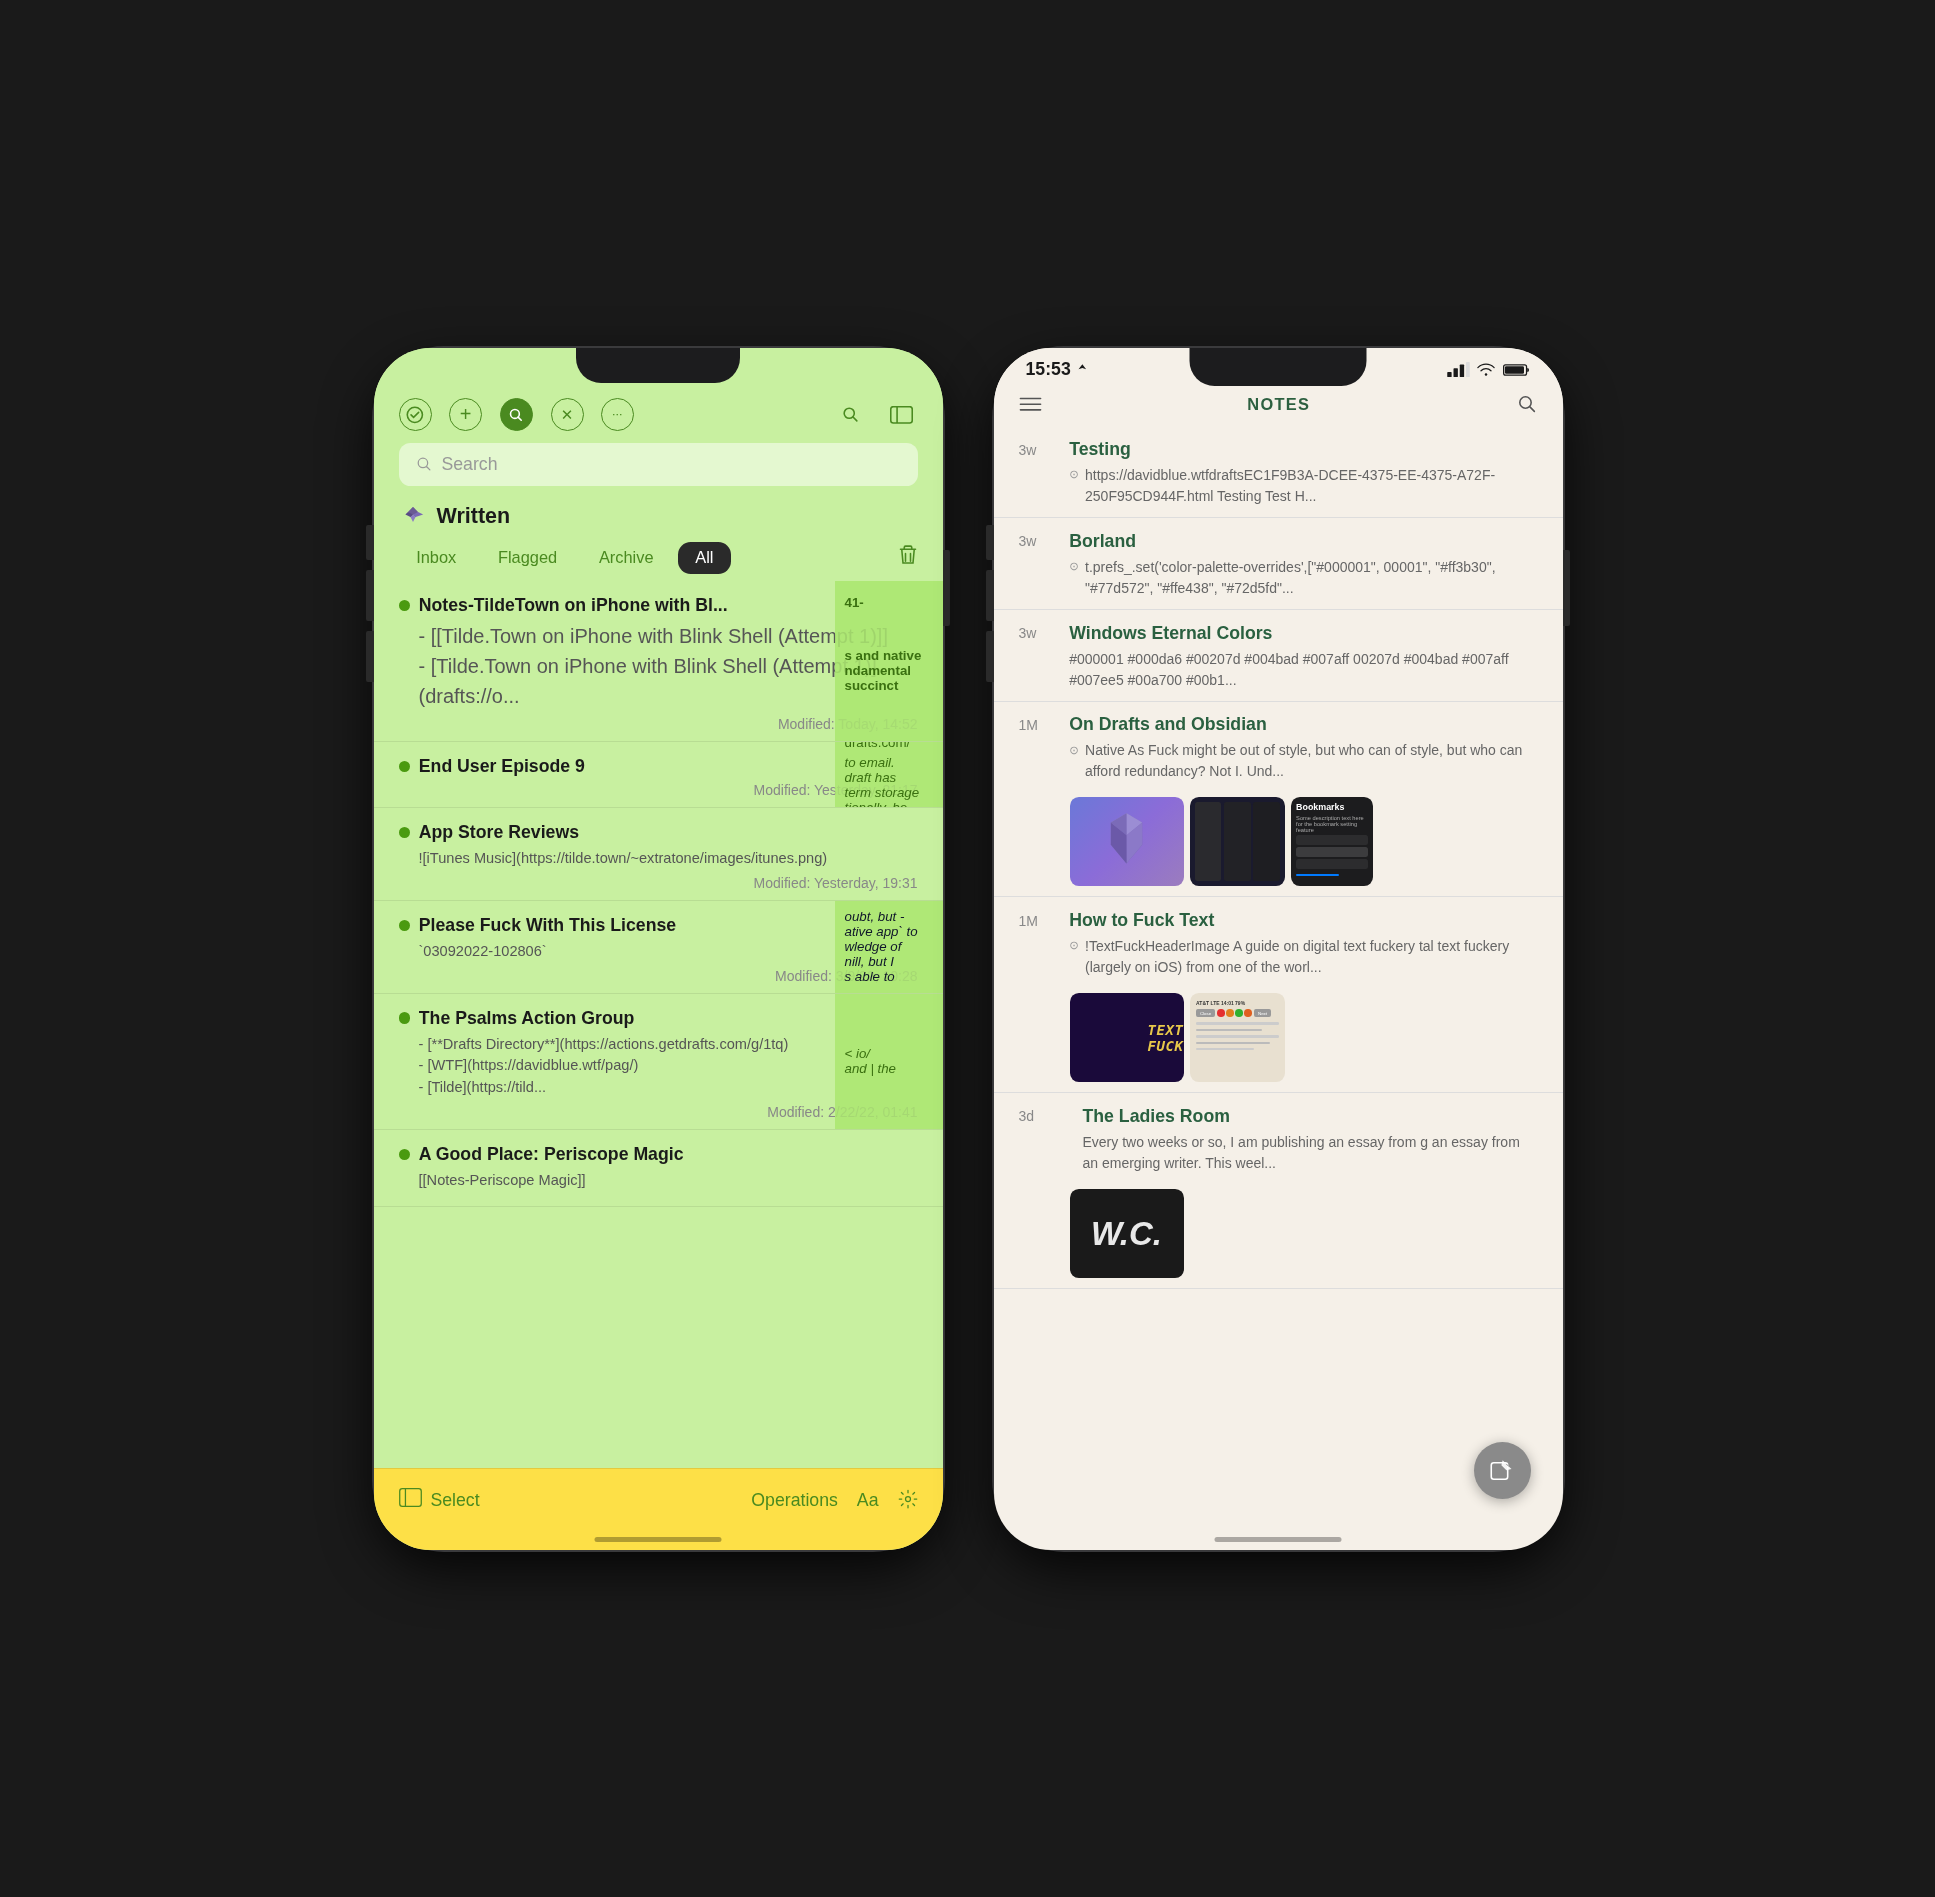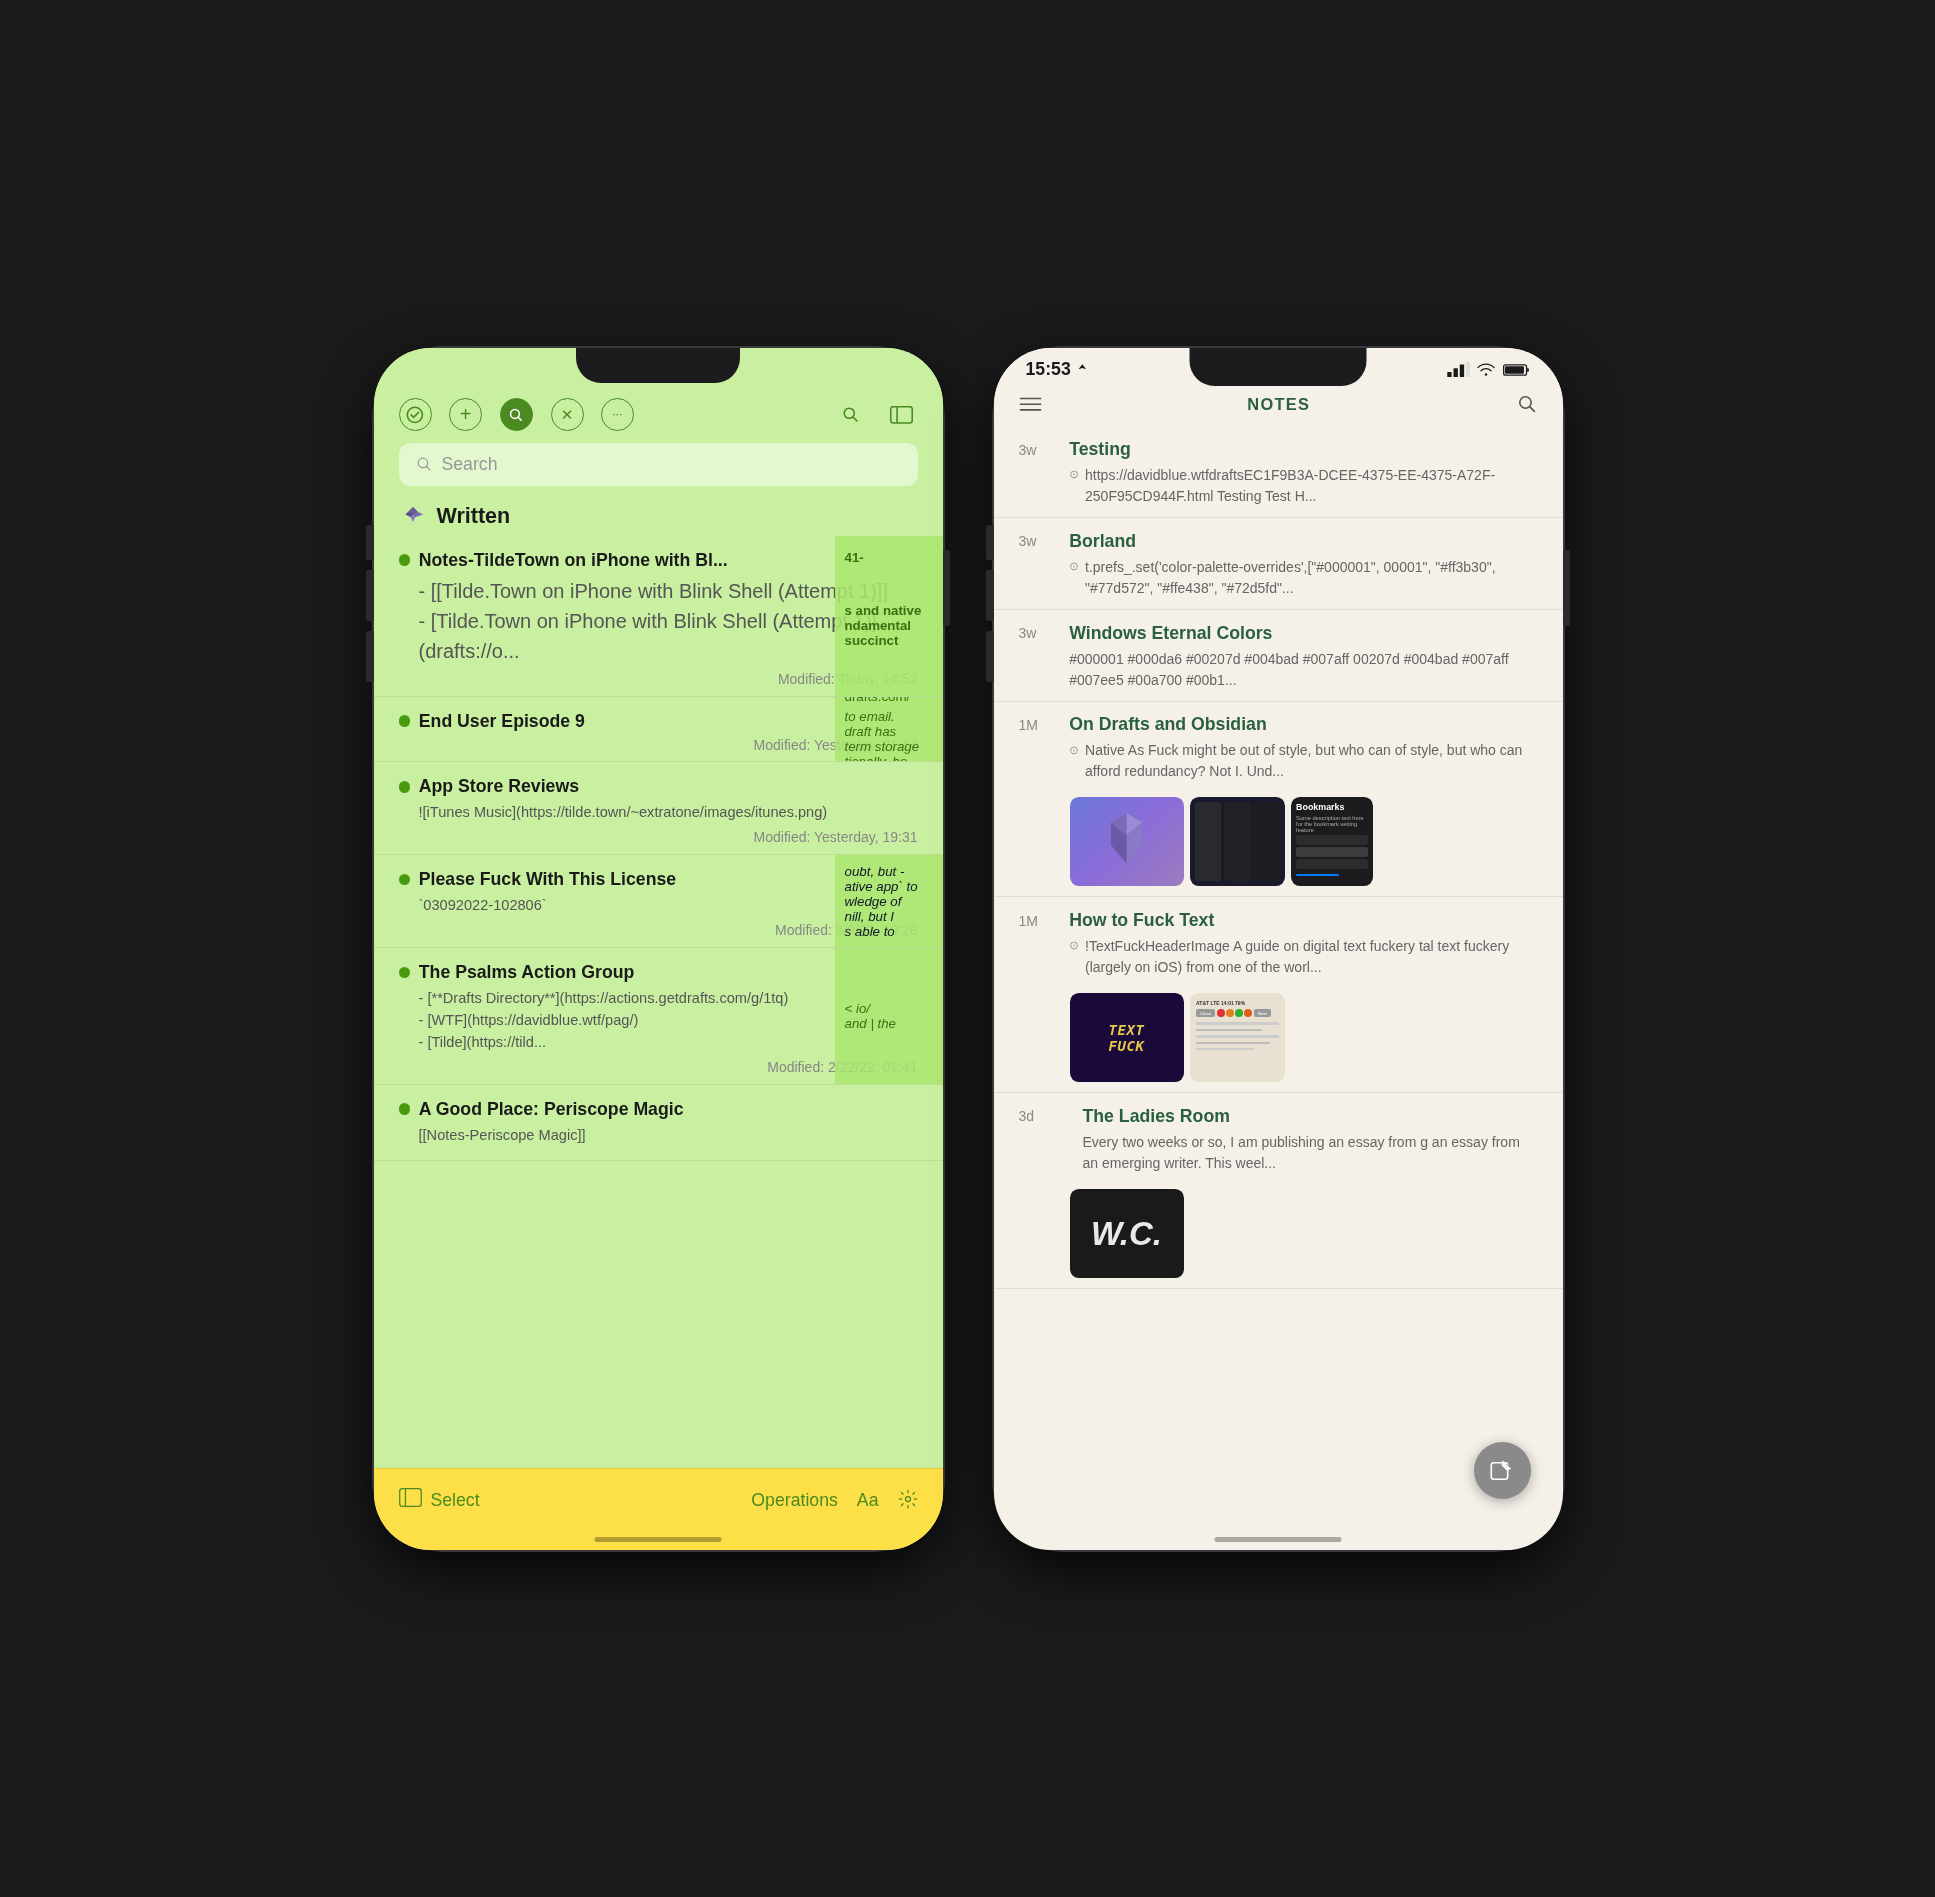--- a/index.html
+++ b/index.html
@@ -355,21 +355,21 @@
       height: 10px;
       margin-bottom: 1.9px;
     }
 
     
     .img-textfuck {
       background: #1a0a3a;
       width: 100%; height: 100%;
       display: flex;
       align-items: center;
-      justify-content: center;
+      justify-content: flex-end;
     }
     .textfuck-text {
       color: #e8c84a;
       font-size: 15px;
       font-weight: 900;
       letter-spacing: 1.3px;
       font-family: monospace;
       text-align: center;
     }
 
@@ -517,20 +517,31 @@
     <div class="written-header">
       <svg width="28" height="28" viewBox="0 0 44 44">
         <path d="M22 6 L30 14 L26 22 L22 18 L18 22 L14 14 Z" fill="#6b5b95"></path>
         <path d="M22 18 L26 22 L22 30 L18 22 Z" fill="#8b7bc5"></path>
         <path d="M14 14 L22 18 L18 22 L10 18 Z" fill="#5a4a85"></path>
         <path d="M30 14 L38 18 L26 22 L22 18 Z" fill="#7b6bb5"></path>
       </svg>
       <span class="written-title">Written</span>
     </div>
 
+    <div class="filter-tabs">
+      <div class="filter-tab">Inbox</div>
+      <div class="filter-tab">Flagged</div>
+      <div class="filter-tab">Archive</div>
+      <div class="filter-tab active">All</div>
+      <div class="trash-icon">
+        <svg width="20" height="23" viewBox="0 0 32 36" fill="none">
+          <path d="M4 8h24M10 8V5a2 2 0 012-2h8a2 2 0 012 2v3M12 15v12M20 15v12M6 8l2 22h16l2-22" stroke="#4a8a20" stroke-width="2.5" stroke-linecap="round"></path>
+        </svg>
+      </div>
+    </div>
 
     <div class="draft-list">
 
       <div class="draft-item partial-item">
         <div class="draft-title-row">
           <div class="dot"></div>
           <div class="draft-title">Notes-TildeTown on iPhone with Bl...</div>
         </div>
         <div class="draft-preview" style="font-size:20px;">
           - [[Tilde.Town on iPhone with Blink Shell (Attempt 1)]]<br>

